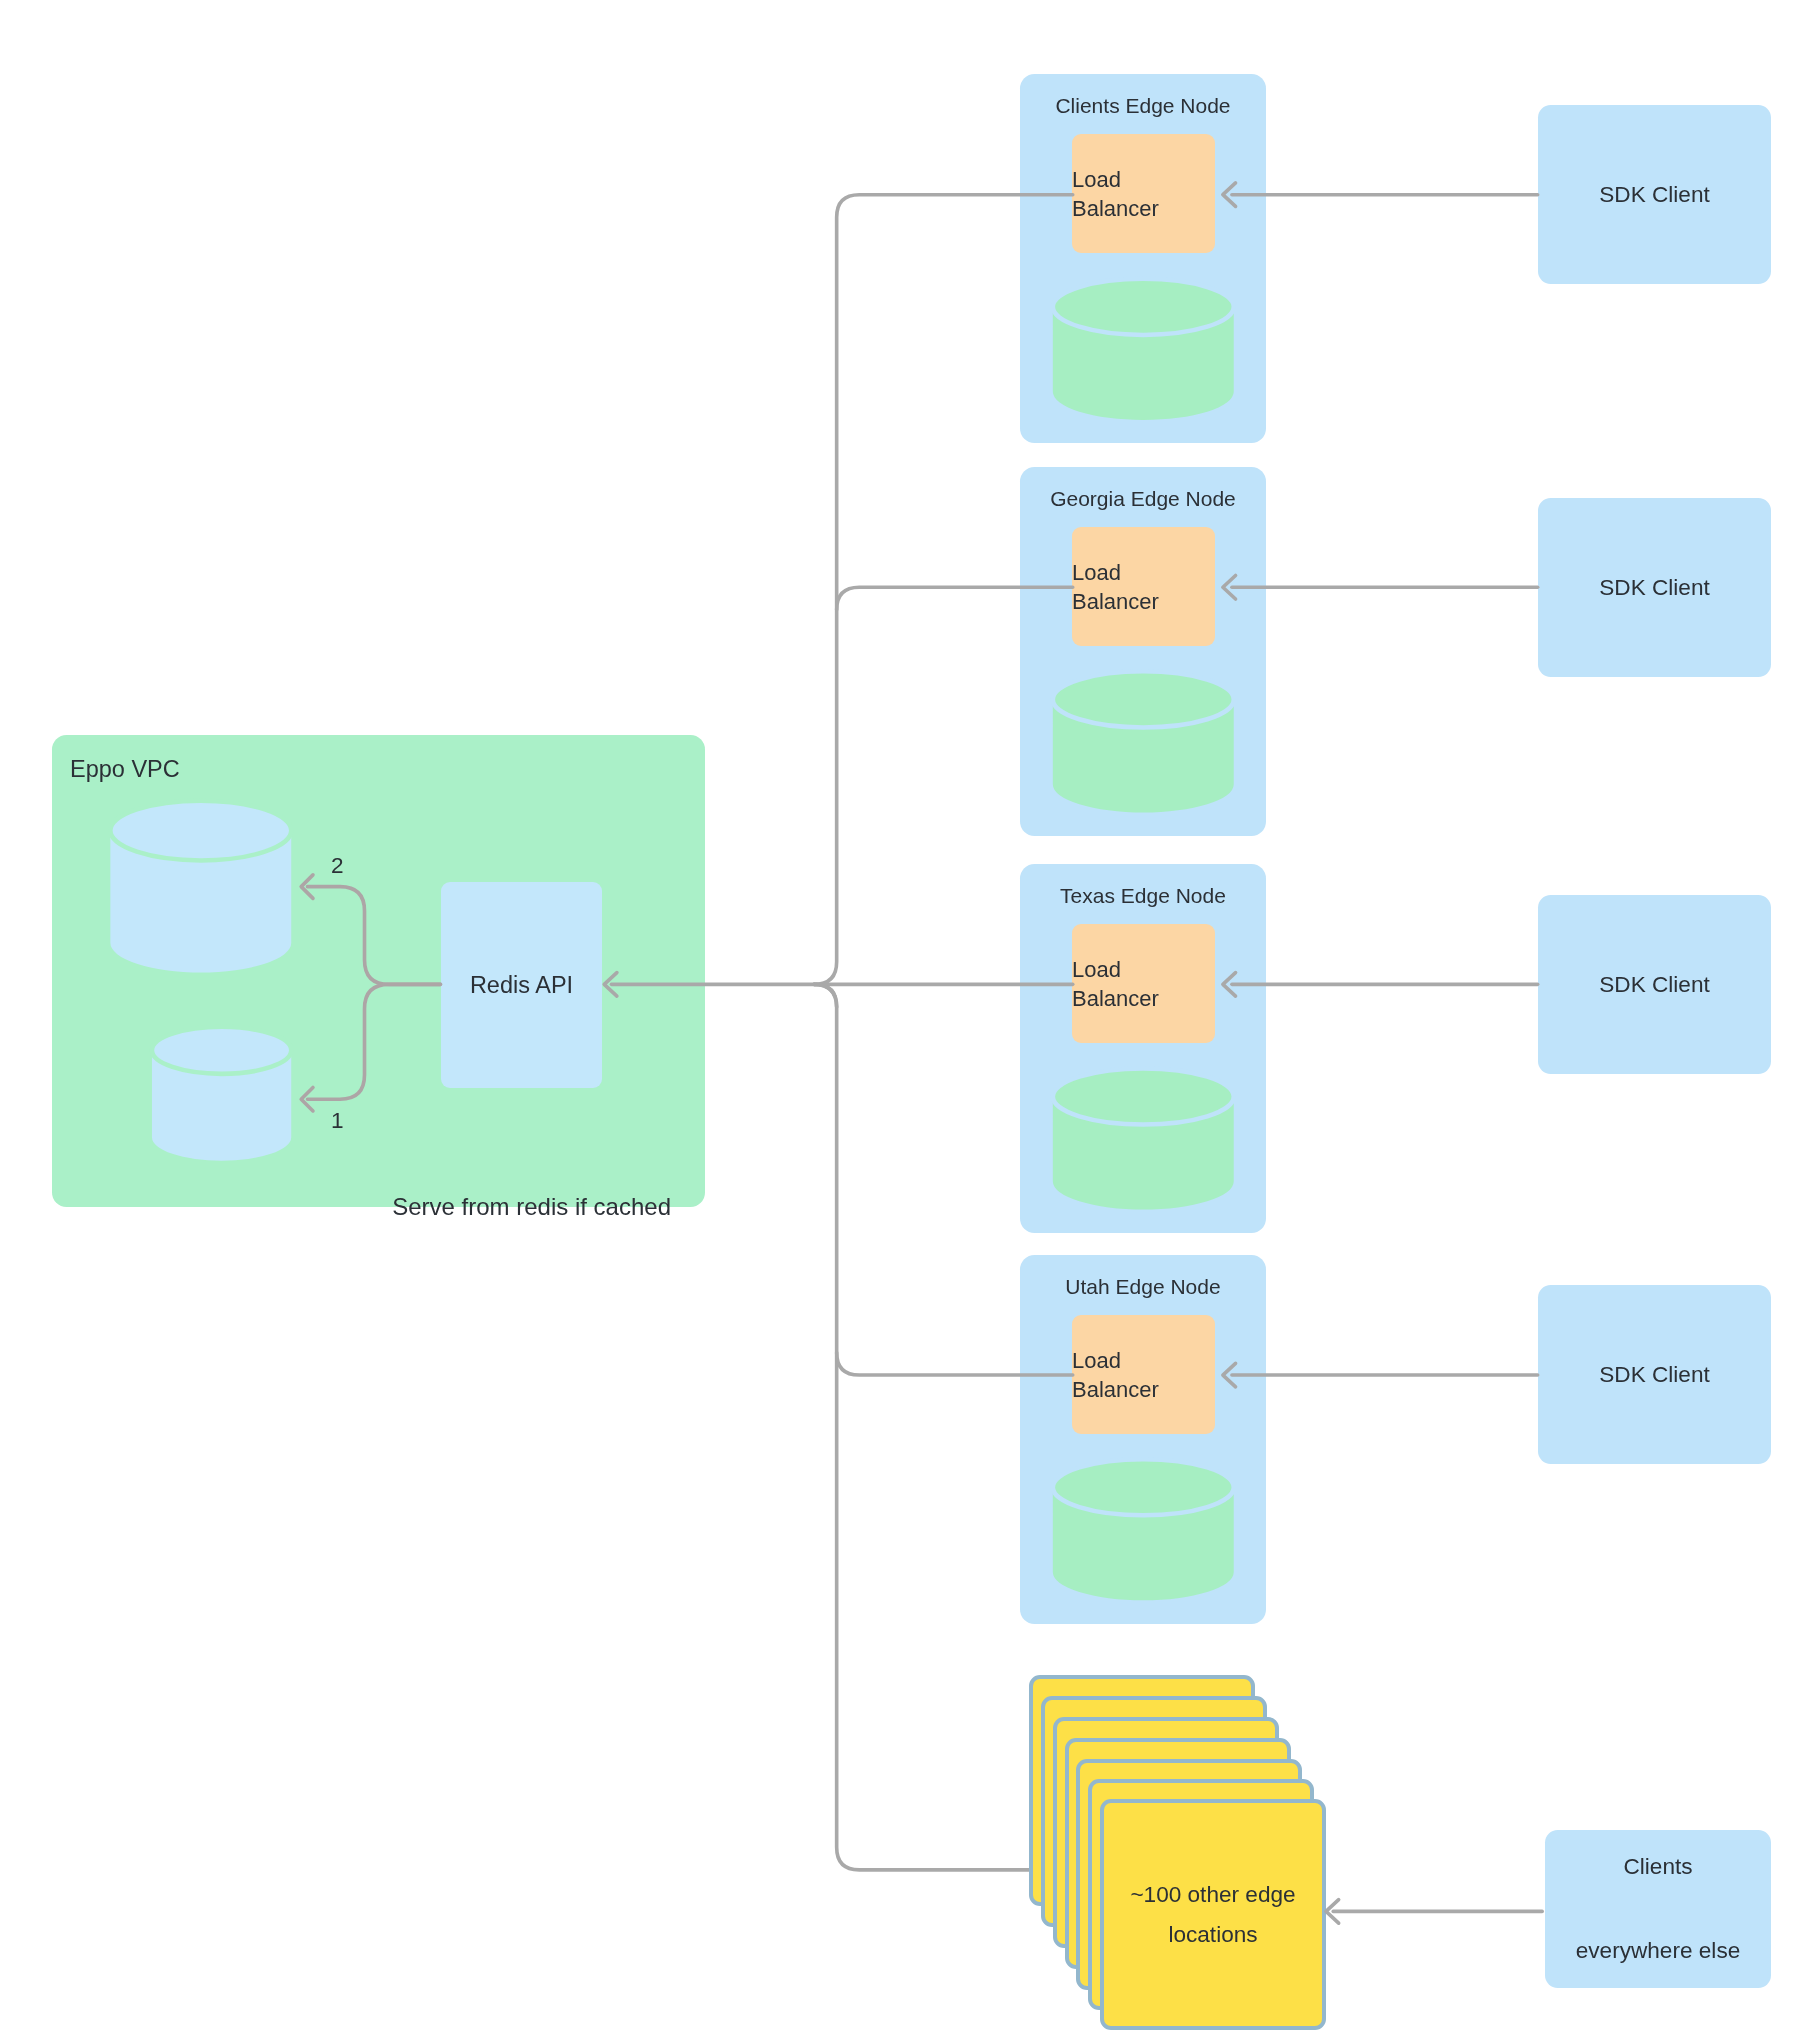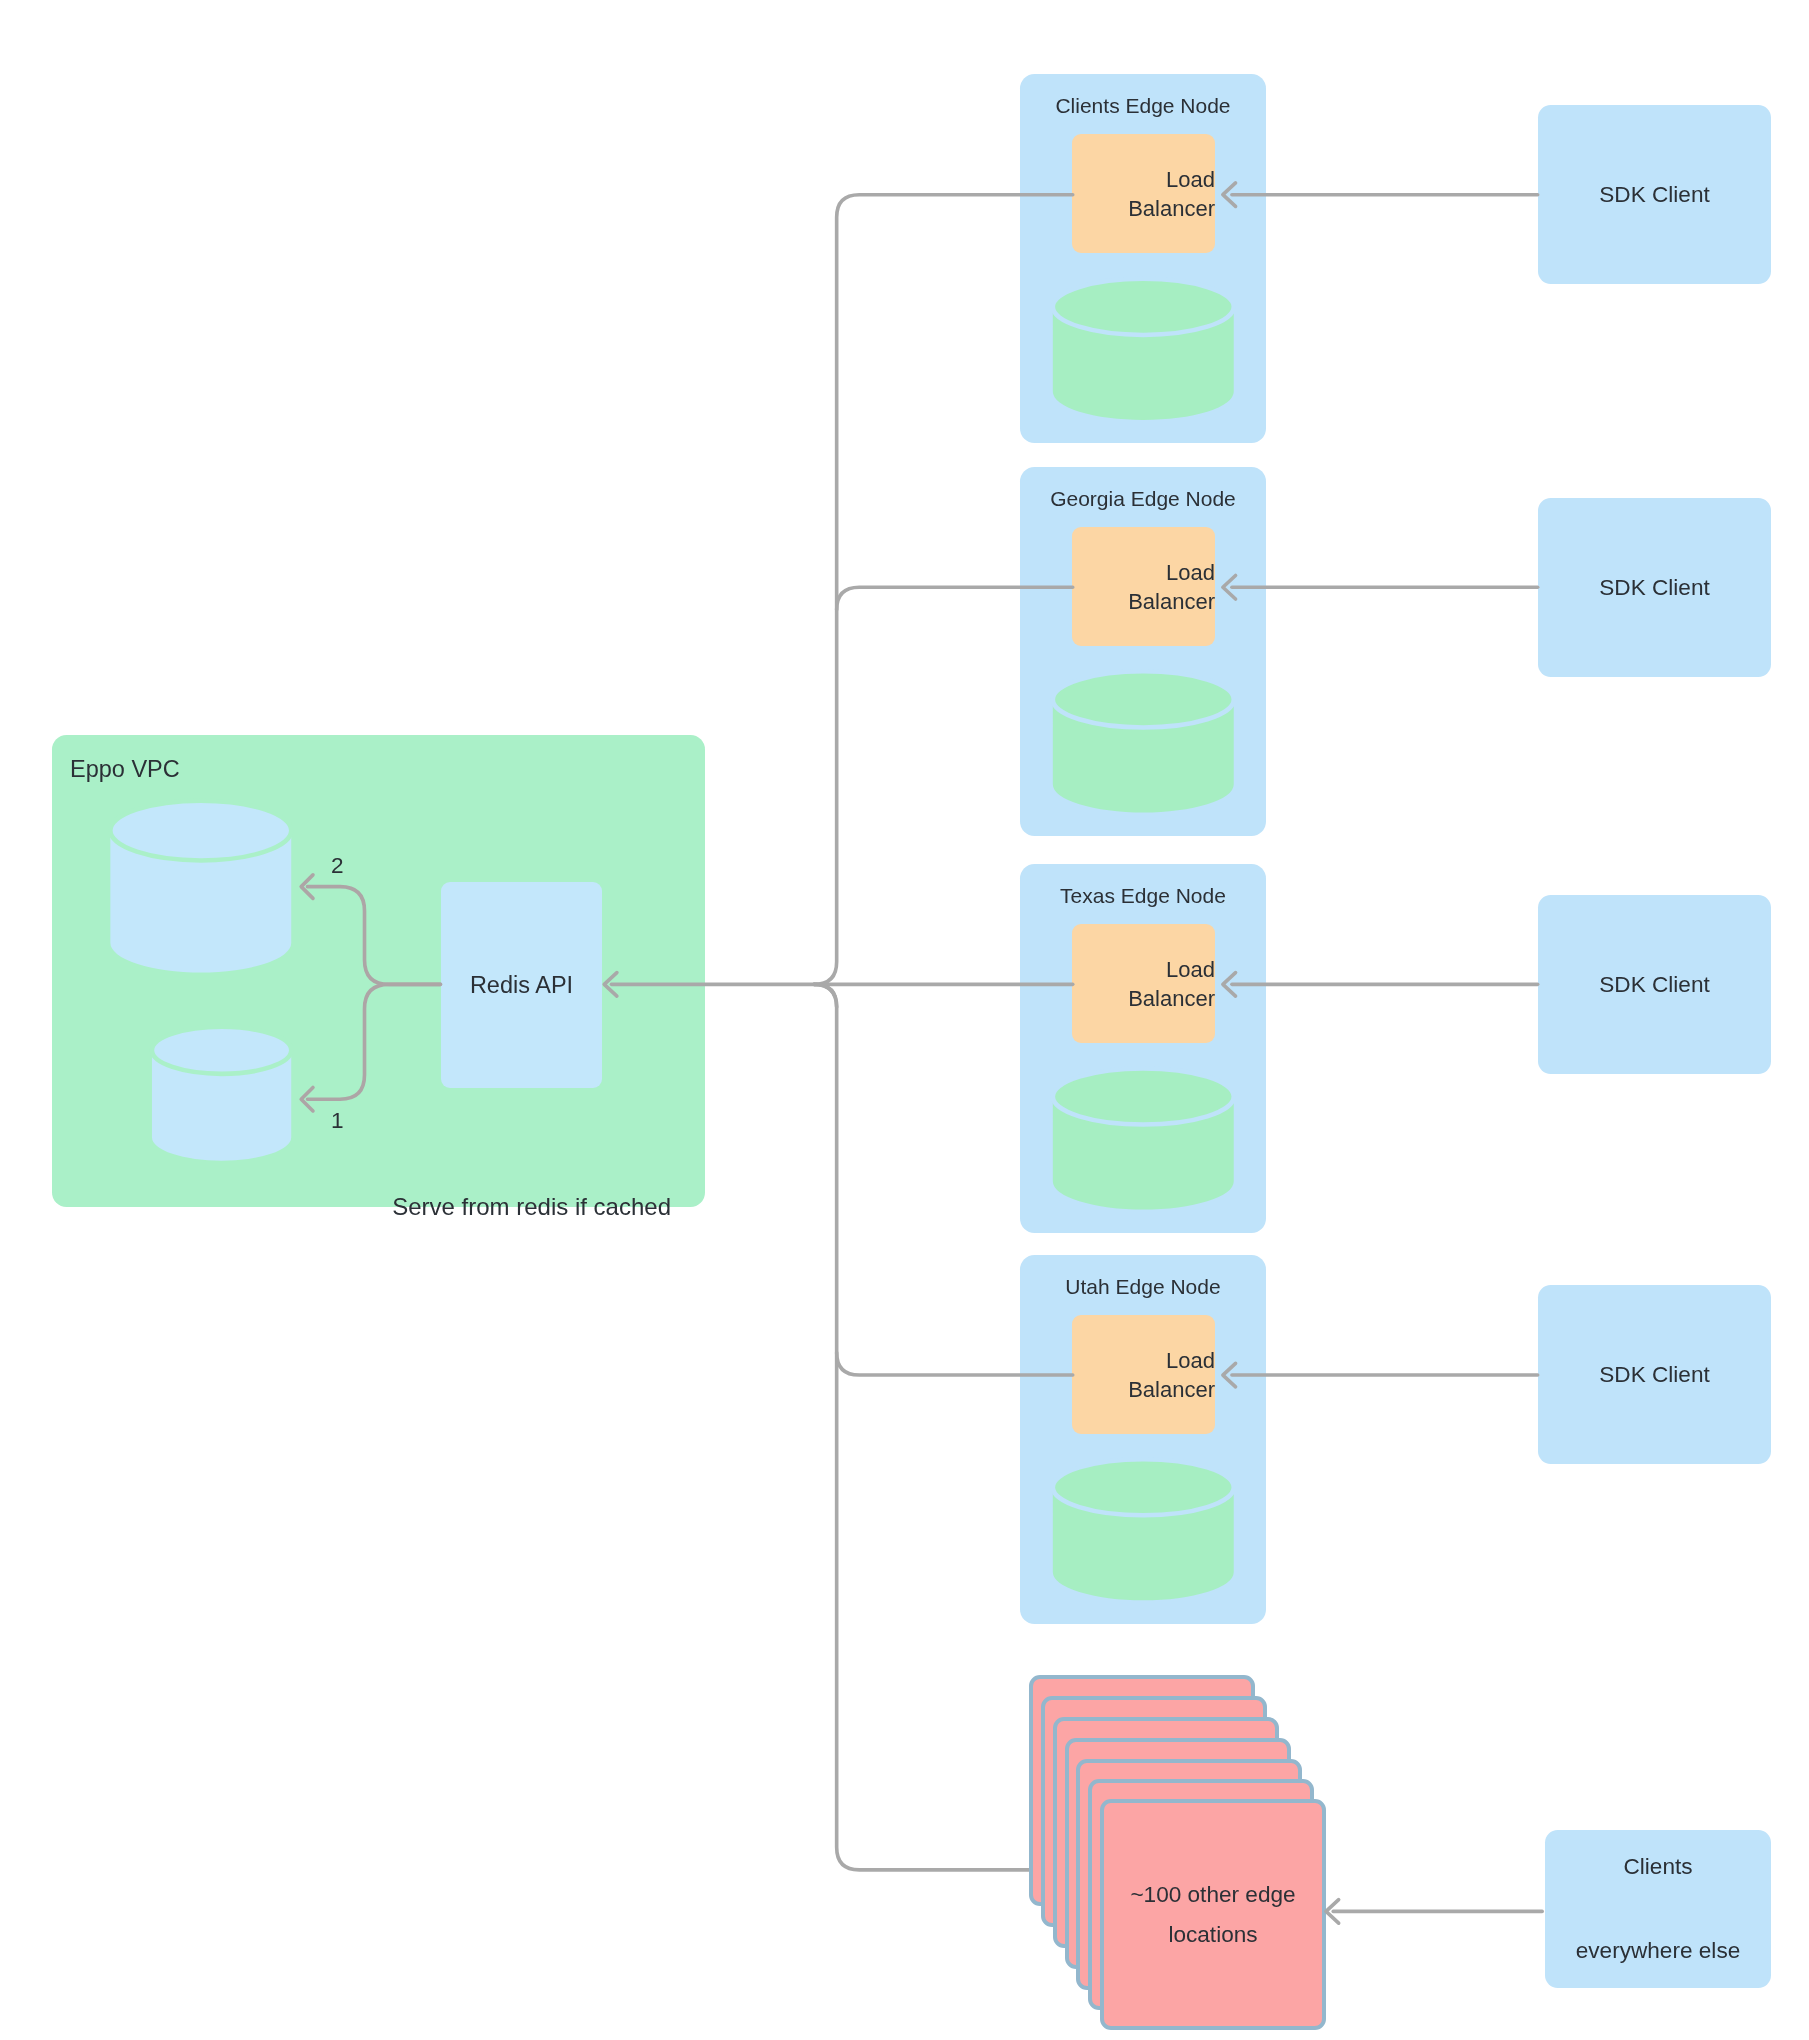--- a/index.html
+++ b/index.html
@@ -19,28 +19,28 @@
   .api-box{position:absolute;left:389px;top:147px;width:161px;height:206px;background:#c3e7fb;
            border-radius:9px;display:flex;align-items:center;justify-content:center;font-size:23.5px;z-index:2;}
   .vpc-note{position:absolute;left:310px;top:458px;width:309px;text-align:right;font-size:24px;z-index:5;}
   .step{position:absolute;font-size:22.6px;z-index:5;}
   .step-2{left:279px;top:118px;}
   .step-1{left:279px;top:373px;}
 
   .node{position:absolute;left:1020px;width:246px;height:369px;background:#bfe3fa;border-radius:14.5px;z-index:2;}
   .node-title{position:absolute;top:20px;left:0;width:100%;text-align:center;font-size:21px;z-index:5;}
   .lb{position:absolute;left:52px;top:60px;width:143px;height:119px;background:#fcd6a4;border-radius:9px;
-      display:flex;flex-direction:column;align-items:flex-end;justify-content:center;
+      display:flex;flex-direction:column;align-items:flex-start;justify-content:center;
       font-size:22px;line-height:29px;text-align:center;}
   .cdn-label{position:absolute;top:289px;left:0;width:100%;text-align:center;font-size:22px;z-index:5;}
 
   .sdk{position:absolute;left:1538px;width:233px;height:179px;background:#bfe3fa;border-radius:12.7px;
        display:flex;align-items:center;justify-content:center;font-size:22.6px;z-index:2;}
 
-  .card{position:absolute;width:218px;height:223px;background:#fca5a5;border:4.5px solid #93b7cd;
+  .card{position:absolute;width:218px;height:223px;background:#fde047;border:4.5px solid #93b7cd;
         border-radius:11px;z-index:2;}
   .card-front{display:flex;flex-direction:column;align-items:center;justify-content:center;
               font-size:22.6px;line-height:40px;text-align:center;}
   .card-front span{display:block;}
 
   .clients{position:absolute;left:1545px;top:1830px;width:226px;height:158px;background:#bfe3fa;border-radius:12.7px;
            display:flex;flex-direction:column;align-items:center;justify-content:center;
            font-size:22.6px;line-height:40px;text-align:center;z-index:2;gap:44px;}
   .clients span{display:block;}
 </style>

